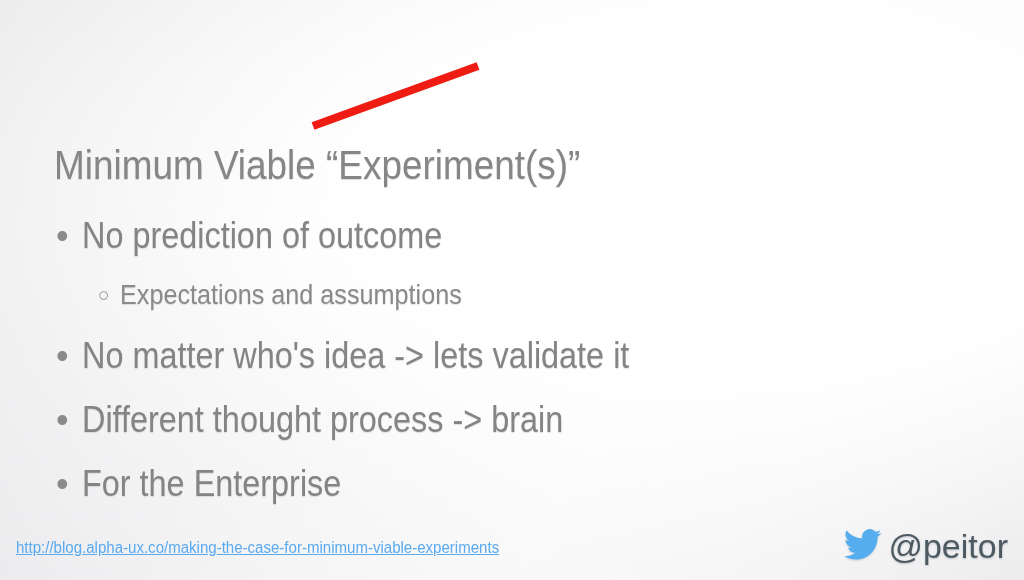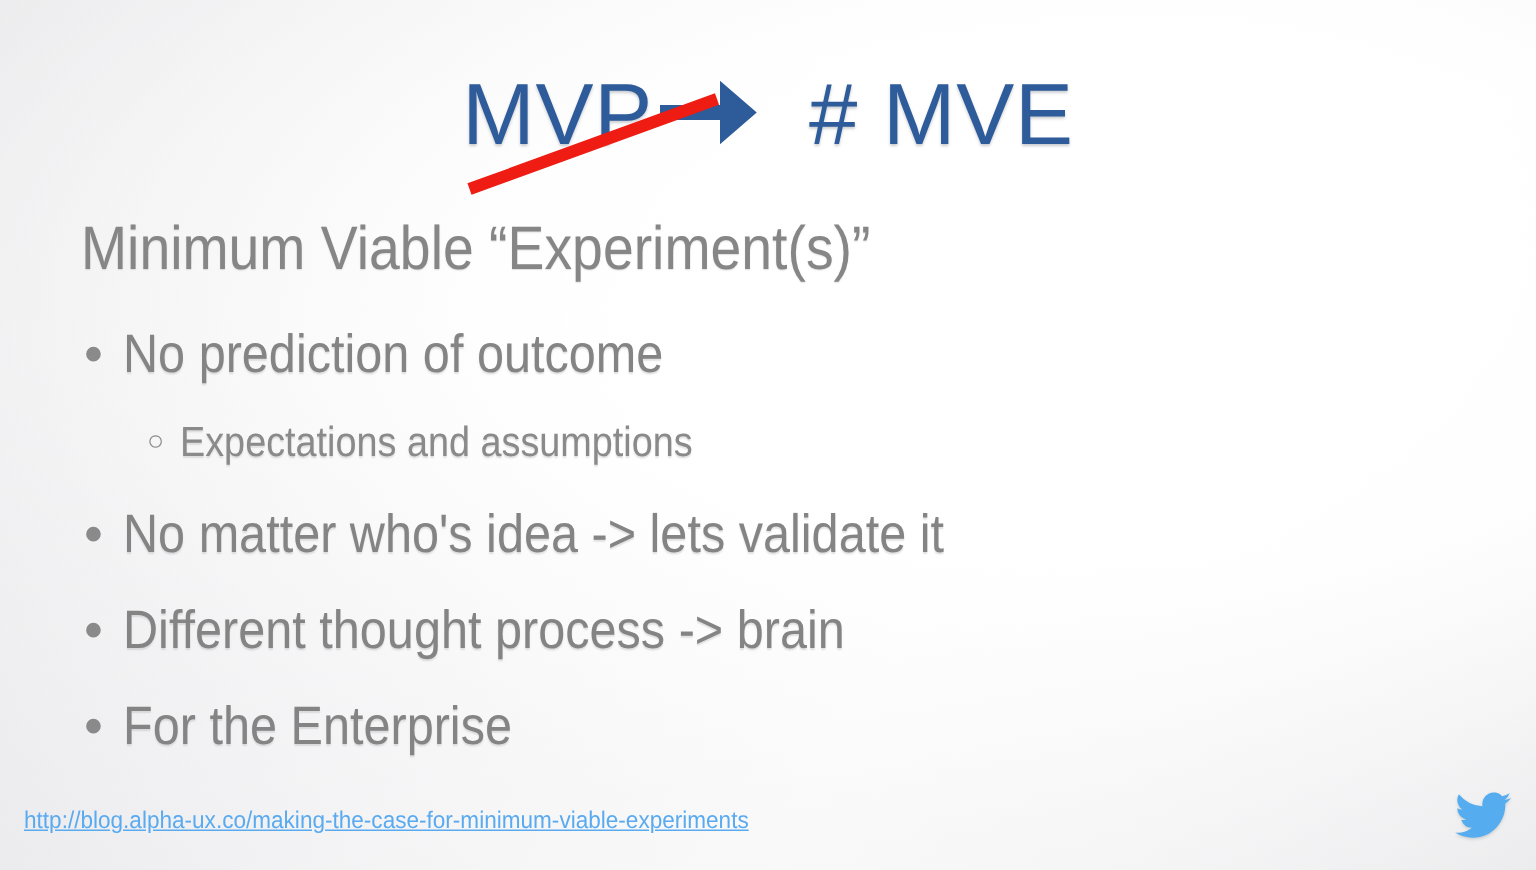--- a/index.html
+++ b/index.html
@@ -185,27 +185,20 @@
     line-height: 1;
     position: relative;
     top: 1px;
   }
 </style>
 </head>
 <body>
 
 <div class="slide">
 
-  <div class="title-row">
-    <span class="title-text title-mvp">MVP</span><span class="title-arrow">
-      <svg width="72" height="56" viewBox="0 0 72 56" aria-hidden="true">
-        <path d="M6 24 H46 V9 L68 28 L46 47 V32 H6 Z" fill="#2e5b9a" stroke="#2e5b9a" stroke-width="2" stroke-linejoin="miter"></path>
-      </svg>
-    </span><span class="title-gap"></span><span class="title-text"># MVE</span>
-  </div>
 
   <svg class="strike-layer" width="1024" height="580" viewBox="0 0 1024 580" aria-hidden="true">
     <line x1="313" y1="126" x2="478" y2="66" stroke="#ee1c12" stroke-width="8" stroke-linecap="butt"></line>
   </svg>
 
   <div class="subtitle">Minimum Viable “Experiment(s)”</div>
 
   <div class="bullets">
 
     <div class="bullet-row lvl1">
@@ -236,15 +229,16 @@
   </div>
 
   <a class="footer-link">http://blog.alpha-ux.co/making-the-case-for-minimum-viable-experiments</a>
 
   <div class="twitter-block">
     <span>
       <svg class="twitter-bird" viewBox="0 0 24 20" aria-hidden="true">
         <path fill="#55acee" d="M23.64 2.37c-.87.39-1.8.65-2.78.77a4.84 4.84 0 0 0 2.13-2.67 9.7 9.7 0 0 1-3.08 1.17A4.84 4.84 0 0 0 11.6 5.9a13.73 13.73 0 0 1-9.97-5.05 4.84 4.84 0 0 0 1.5 6.45 4.8 4.8 0 0 1-2.2-.6v.06a4.84 4.84 0 0 0 3.88 4.74 4.86 4.86 0 0 1-2.18.08 4.84 4.84 0 0 0 4.52 3.36A9.71 9.71 0 0 1 0 16.96a13.7 13.7 0 0 0 7.42 2.17c8.9 0 13.77-7.37 13.77-13.77l-.02-.63a9.84 9.84 0 0 0 2.47-2.36z"></path>
       </svg>
     </span>
+    <span class="twitter-handle">@peitor</span>
   </div>
 
 </div>
 
 </body></html>

